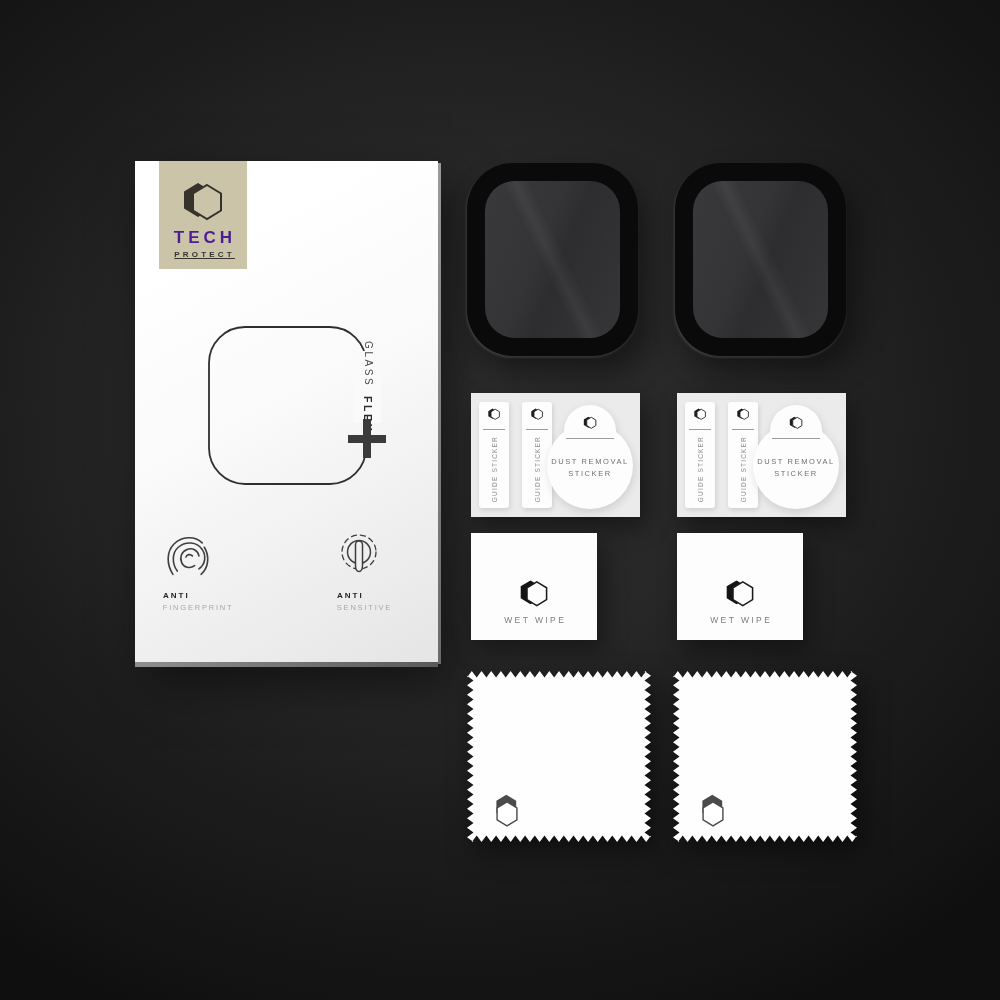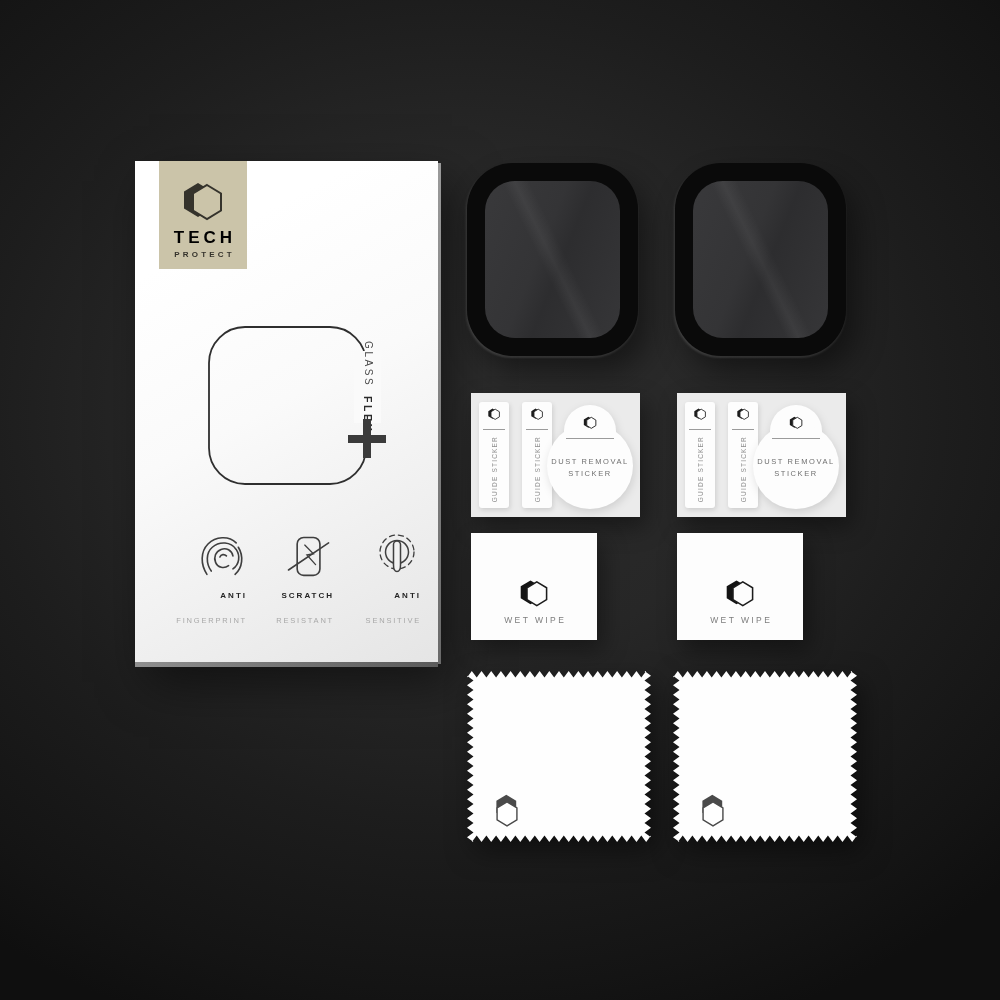--- a/index.html
+++ b/index.html
@@ -25,45 +25,45 @@
   .box::after { 
     content:""; position:absolute; left:0; bottom:-5px; width:100%; height:5px;
     background:linear-gradient(90deg,#8f8f8f,#5a5a5a);
   }
 
   .brand-panel {
     position:absolute; left:24px; top:0; width:88px; height:108px;
     background:#cbc4a9; display:flex; flex-direction:column; align-items:center;
   }
   .brand-panel svg { margin-top:20px; }
-  .brand-line1 { margin-top:7px; font-size:17px; letter-spacing:4px; color:#000000; font-weight:600; text-indent:4px; }
-  .brand-line2 { margin-top:2px; font-size:8px; letter-spacing:3.2px; color:#35332c; font-weight:600; text-indent:3.2px; }
+  .brand-line1 { margin-top:7px; font-size:17px; letter-spacing:4px; color:#4c1d95; font-weight:600; text-indent:4px; }
+  .brand-line2 { margin-top:2px; font-size:8px; letter-spacing:3.2px; color:#35332c; font-weight:600; text-indent:3.2px;text-decoration:underline; }
 
   .glass-outline { position:absolute; left:73px; top:165px; }
 
   .glass-label {
     position:absolute; left:219px; top:190px; width:27px; height:72px;
     background:#fafafa; display:flex; align-items:center; justify-content:center;
   }
   .glass-label .vtext { writing-mode:vertical-rl; white-space:nowrap; }
   .glass-label .w1 { font-size:10px; letter-spacing:2.6px; color:#4a4a4a; }
   .glass-label .w2 { font-size:10.5px; letter-spacing:2.6px; color:#2b2b2b; font-weight:bold; margin-top:8px; }
 
   .plus { position:absolute; left:213px; top:258px; width:38px; height:39px; }
   .plus::before { content:""; position:absolute; left:0; top:16px; width:38px; height:7.5px; background:#3b3b3b; }
   .plus::after  { content:""; position:absolute; left:15.2px; top:0; width:7.5px; height:39px; background:#3b3b3b; }
 
   .features {
     position:absolute; left:26px; top:370px; width:260px;
     display:flex; justify-content:space-between;
   }
-  .feat { width:86px; display:flex; flex-direction:column; align-items:flex-end; }
+  .feat { width:86px; display:flex; flex-direction:column; align-items:flex-start; }
   .feat svg { height:52px; }
   .feat-title { margin-top:8px; font-size:8px; font-weight:bold; letter-spacing:2px; color:#242424; text-indent:2px; }
-  .feat-sub   { margin-top:16px; font-size:7.5px; letter-spacing:1.8px; color:#a8a8a8; text-indent:1.8px; }
+  .feat-sub   { margin-top:3px; font-size:7.5px; letter-spacing:1.8px; color:#a8a8a8; text-indent:1.8px; }
 
   
   .protector {
     position:absolute; top:163px; width:171px; height:193px;
     background:#0a0a0a; border-radius:46px;
     box-shadow:10px 16px 30px rgba(0,0,0,.45),
                0 2px 2px rgba(255,255,255,.14),
                -2px 2px 2px rgba(255,255,255,.06);
   }
   .protector .screen {
@@ -163,29 +163,20 @@
           <path d="M11 40 C5 31 5 19 12 12 C19 5 31 4 38 11"></path>
           <path d="M40 15 C45 23 44 34 37 40"></path>
           <path d="M15 37 C10 30 10 20 16 15 C23 9 33 10 38 17 C42 23 41 31 35 35"></path>
           <path d="M31 32 C27 35 21 34 19 29 C17 24 19 19 24 17 C29 15 34 18 35 23"></path>
           <path d="M29 23 C27 21 24 21.5 23 24"></path>
         </svg>
         <div class="feat-title">ANTI</div>
         <div class="feat-sub">FINGERPRINT</div>
       </div>
       <div class="feat">
-        <svg viewBox="0 0 48 48" fill="none" stroke="#3f3f3f" stroke-width="1.5" stroke-linecap="round">
-          <rect x="14" y="6" width="21" height="35" rx="6"></rect>
-          <line x1="6" y1="36" x2="43" y2="11"></line>
-          <path d="M21 13 l8 8 -6 1 8 9" stroke-width="1.2"></path>
-        </svg>
-        <div class="feat-title">SCRATCH</div>
-        <div class="feat-sub">RESISTANT</div>
-      </div>
-      <div class="feat">
         <svg viewBox="0 0 48 52" fill="none" stroke="#3f3f3f" stroke-linecap="round">
           <circle cx="24" cy="21" r="17" stroke-width="1.3" stroke-dasharray="5 4"></circle>
           <circle cx="24" cy="21" r="11.5" stroke-width="1.5"></circle>
           <path d="M20.5 22 v-8.5 a3.5 3.5 0 0 1 7 0 V34 c0 4 -1.5 6.5 -3.5 6.5 s-3.5 -2.5 -3.5 -6.5 z" fill="#f2f2f2" stroke-width="1.5"></path>
         </svg>
         <div class="feat-title">ANTI</div>
         <div class="feat-sub">SENSITIVE</div>
       </div>
     </div>
   </div>

